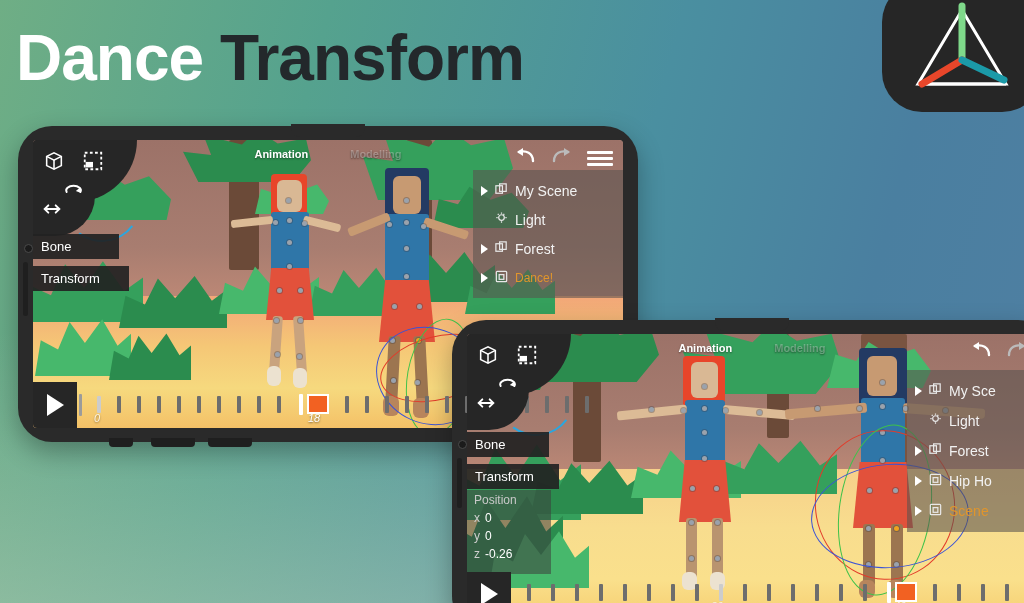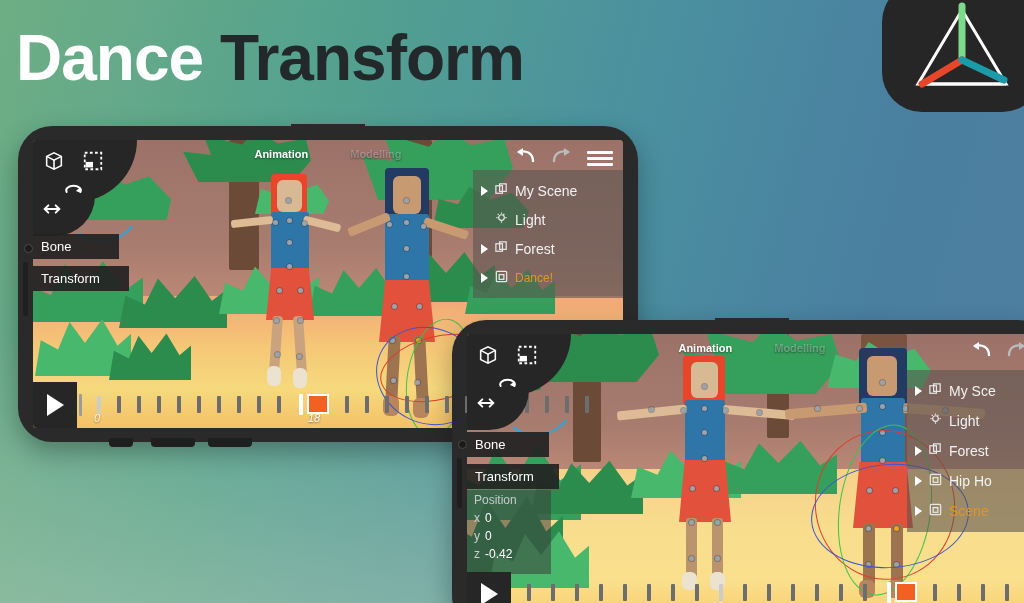--- a/index.html
+++ b/index.html
@@ -530,21 +530,21 @@
       <div class="proprow" style="margin-bottom:4px;">
         <span class="ax">x</span>
         <span class="vl">0</span>
       </div>
       <div class="proprow" style="margin-bottom:4px;">
         <span class="ax">y</span>
         <span class="vl">0</span>
       </div>
       <div class="proprow">
         <span class="ax">z</span>
-        <span class="vl">-0.42</span>
+        <span class="vl">-0.26</span>
       </div>
     </div>
 
     <div class="topctl" style="right:8px; top:6px; gap:12px;">
       <span>
         <svg width="24" height="20" viewBox="0 0 24 20" fill="none" stroke="#ffffff" stroke-width="2.4" stroke-linecap="round">
           <path d="M20 15 C20 7 13 4 6 6"></path>
             <path d="M10 2 L4 6 L10 10" fill="#ffffff" stroke="none"></path>
         </svg>
       </span>

